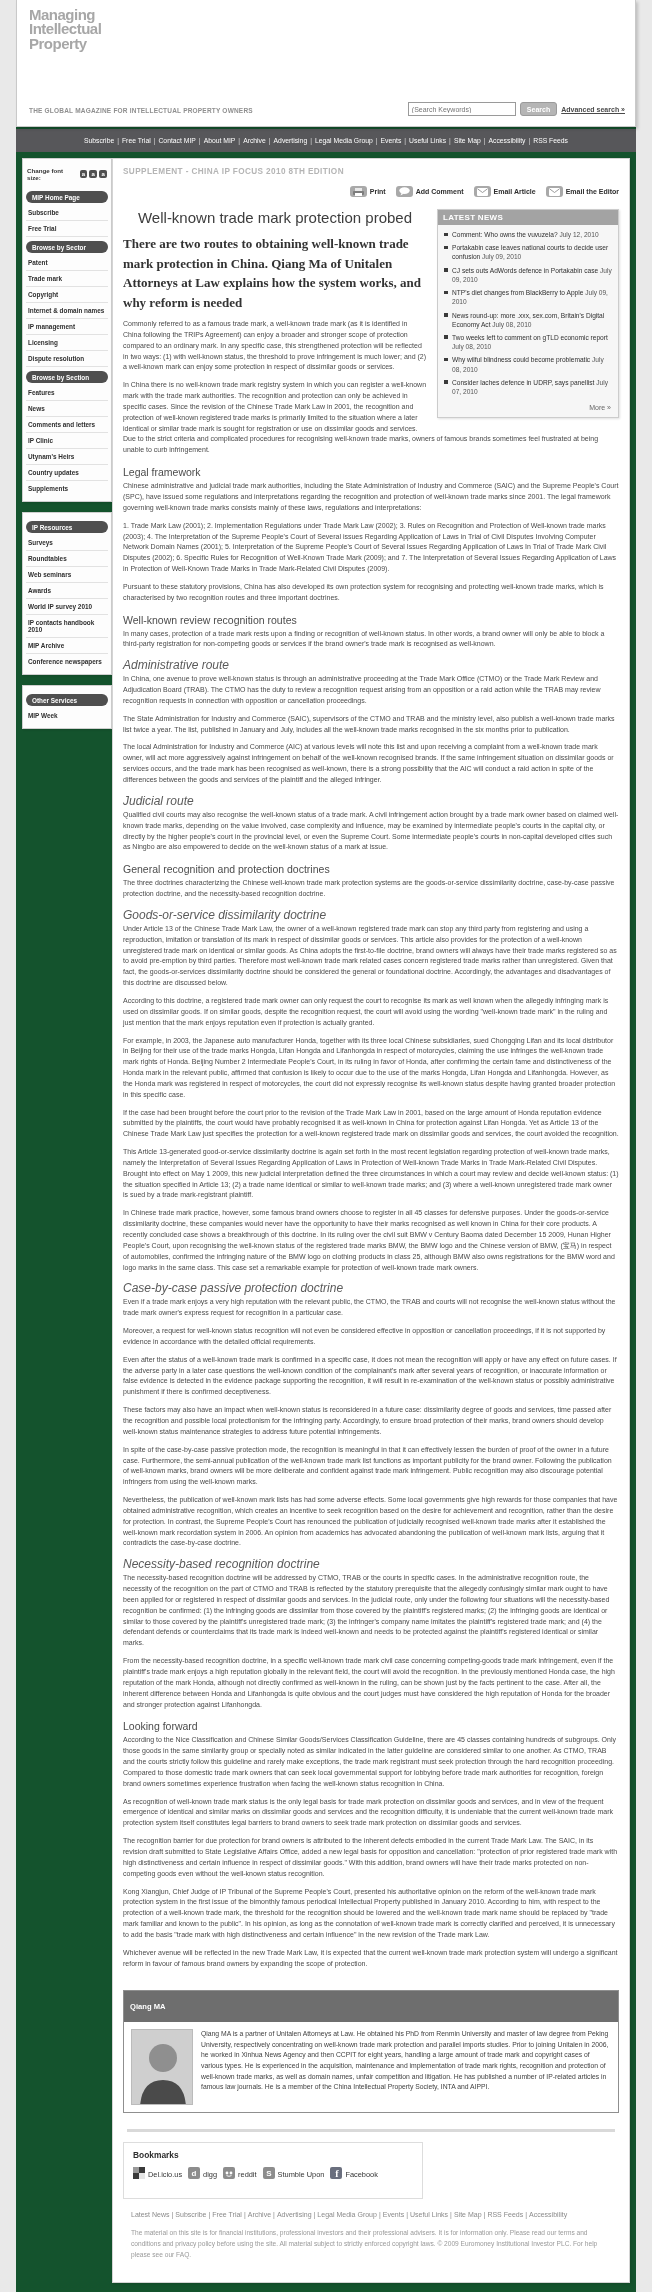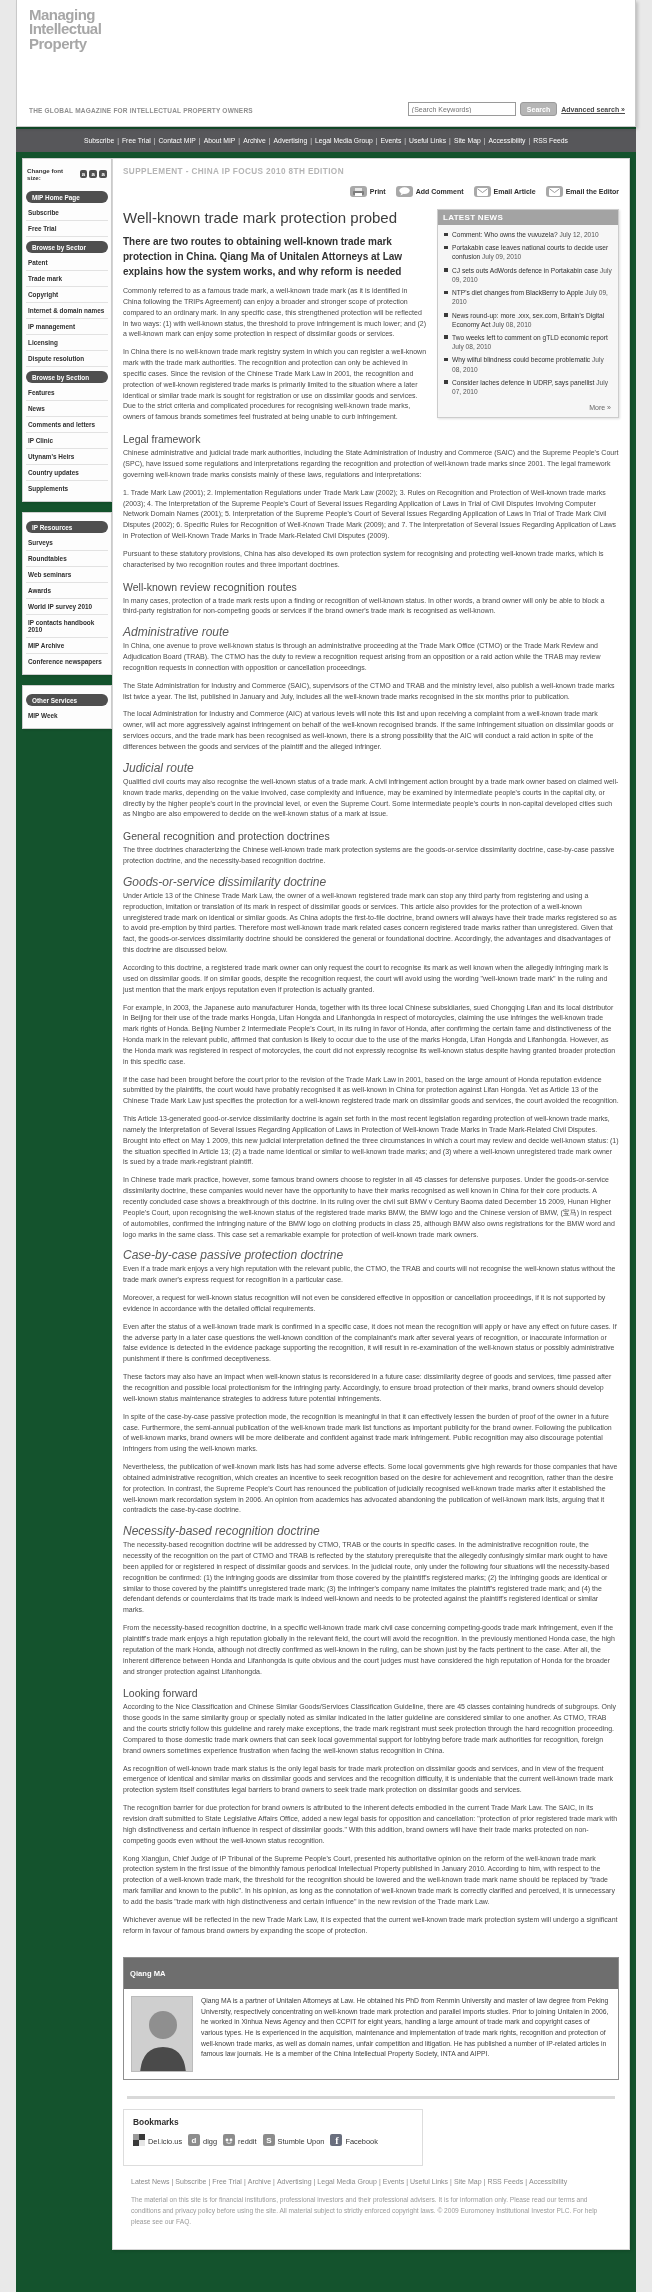--- a/index.html
+++ b/index.html
@@ -33,22 +33,22 @@
 
   
   .main { flex:1; background:#fff; border:1px solid #d4d4d4; box-shadow:1px 1px 3px rgba(0,0,0,.15); padding:8px 10px 14px 10px; min-height:2050px; }
   .supplement { color:#b5b5b5; font-weight:bold; font-size:8.2px; letter-spacing:.4px; }
   .toolbar { display:flex; justify-content:flex-end; gap:10px; margin:10px 0 12px 0; }
   .tool { display:flex; align-items:center; gap:3px; cursor:pointer; }
   .tool-icon { width:17px; height:11px; background:#a9a9a9; border-radius:3px; display:flex; align-items:center; justify-content:center; }
   .tool-label { font-size:7px; font-weight:bold; color:#2e2e2e; }
 
   .article { position:relative; }
-  h1.title { font-size:15px; font-weight:400; color:#3d3d3d; margin:2px 0 8px 0; }
-  .standfirst { font-size:10px; font-weight:bold; color:#333; line-height:1.5; margin-bottom:7px; }
+  h1.title { font-size:15px; font-weight:400; color:#3d3d3d; margin:2px 0 8px 0;text-align:center; }
+  .standfirst { font-size:13px; font-weight:bold; color:#333; line-height:1.5; margin-bottom:7px;font-family:Liberation Serif, serif; }
   .article p.body { font-size:7px; color:#4a4a4a; line-height:1.55; margin-bottom:7px; }
   .article h2 { font-size:10.5px; font-weight:400; color:#4c4c4c; margin:10px 0 3px 0; }
   .article h3 { font-size:12px; font-weight:400; color:#5a5a5a; margin:8px 0 2px 0;font-style:italic; }
 
   
   .news-box { float:right; width:182px; margin:0 0 8px 10px; background:#f6f6f6; border:1px solid #cccccc; box-shadow:1px 1px 2px rgba(0,0,0,.12); }
   .news-head { background:#a3a3a3; color:#fff; font-weight:bold; font-size:8px; padding:3px 5px; letter-spacing:.3px; }
   .news-list { padding:5px 6px 2px 6px; }
   .news-item { font-size:6.6px; color:#2f2f2f; line-height:1.4; margin-bottom:4px; padding-left:8px; position:relative; cursor:pointer; }
   .news-item::before { content:""; position:absolute; left:0; top:2.5px; width:3.5px; height:3.5px; background:#3a3a3a; }

